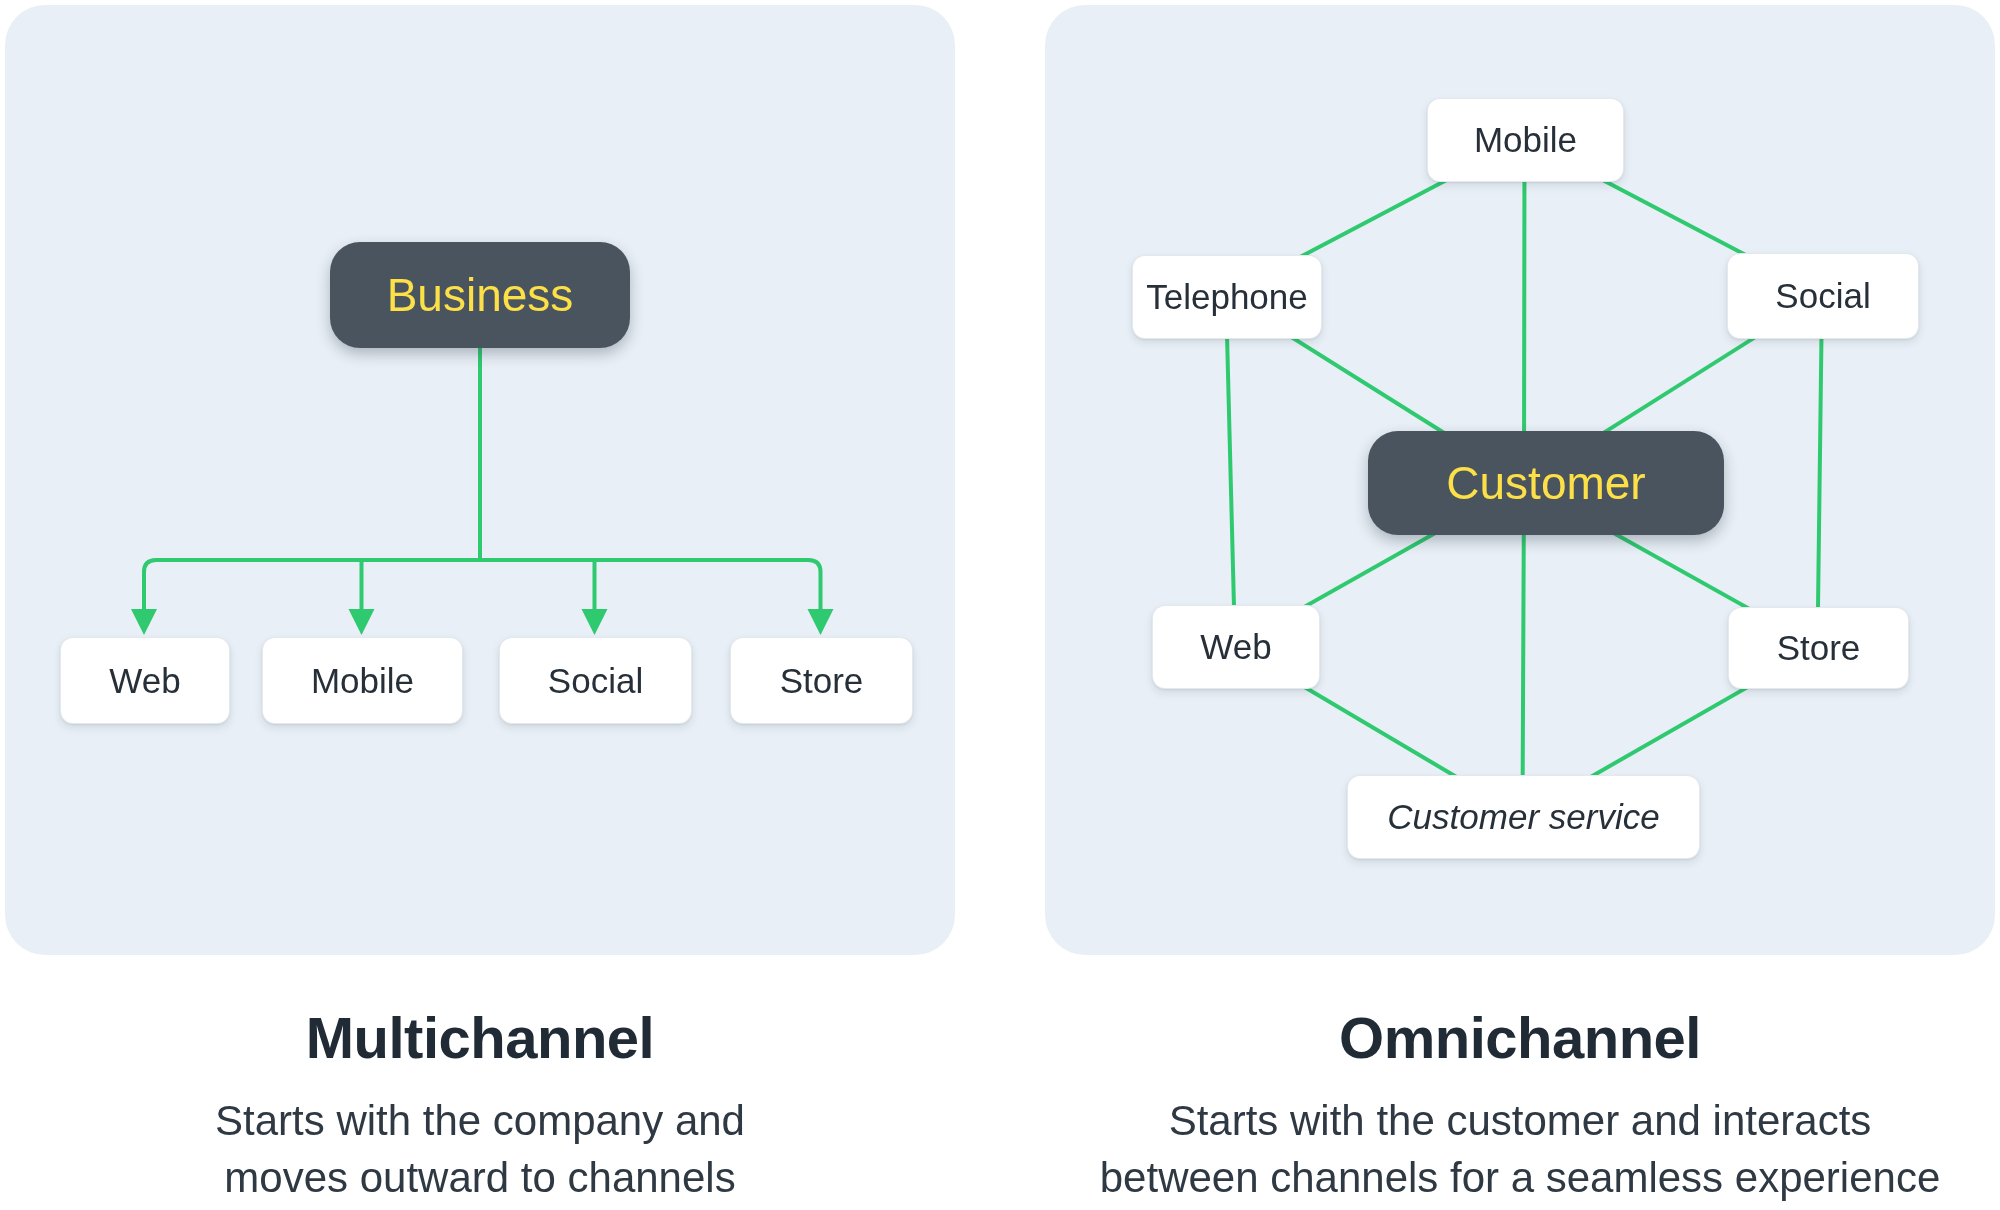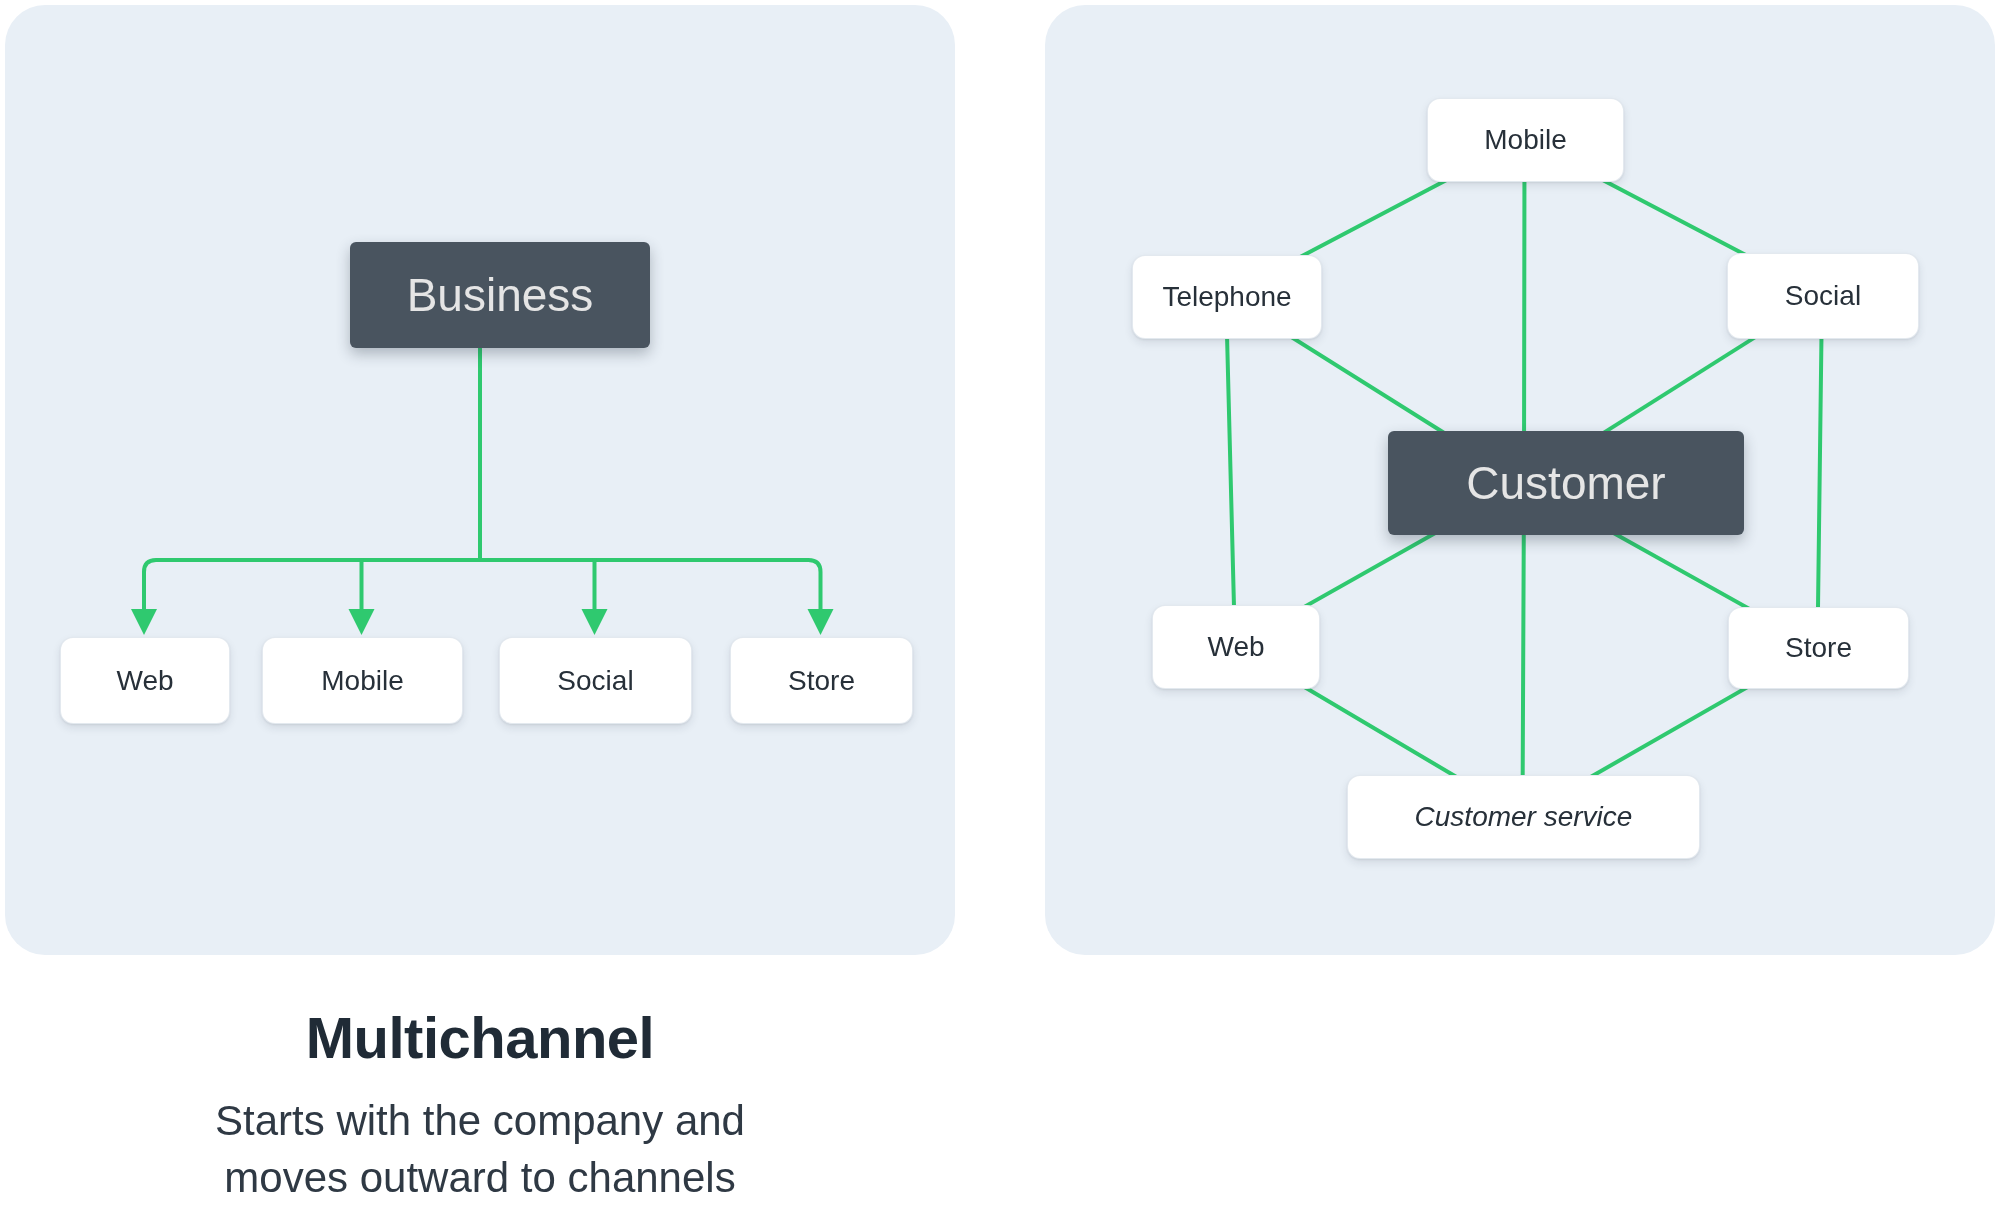--- a/index.html
+++ b/index.html
@@ -45,31 +45,30 @@
   .node {
     position: absolute;
     display: flex;
     align-items: center;
     justify-content: center;
     background: #ffffff;
     border: 1px solid rgba(175, 192, 210, 0.35);
     border-radius: 13px;
     box-shadow: 0 4px 8px rgba(30, 42, 56, 0.10), 0 1px 2px rgba(30, 42, 56, 0.08);
     color: var(--node-text, #273039);
-    font-size: 28px;
+    font-size: 35px;
     white-space: nowrap;
   }
   .node.dark {
     background: var(--dark-node, #49545f);
     border: none;
-    border-radius: 6px;
+    border-radius: 30px;
     box-shadow: 0 6px 14px rgba(38, 50, 62, 0.30);
-    color: #e5e5e5;
+    color: #fde047;
     font-size: 46px;
-    margin-left: 20px;
   }
 
   .caption {
     position: absolute;
     top: 1002px;
     width: 950px;
     text-align: center;
   }
   #caption-left  { left: 5px; }
   #caption-right { left: 1045px; }
@@ -165,14 +164,21 @@
   </section>
 
   <div class="caption" id="caption-left">
     <h2>Multichannel</h2>
     <p>
       <span>Starts with the company and</span>
       <span>moves outward to channels</span>
     </p>
   </div>
 
+  <div class="caption" id="caption-right">
+    <h2>Omnichannel</h2>
+    <p>
+      <span>Starts with the customer and interacts</span>
+      <span>between channels for a seamless experience</span>
+    </p>
+  </div>
 
 </div>
 
 </body></html>

